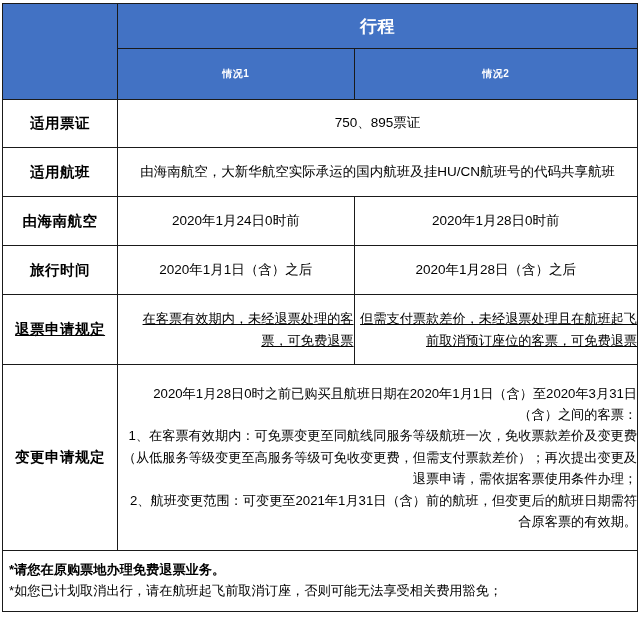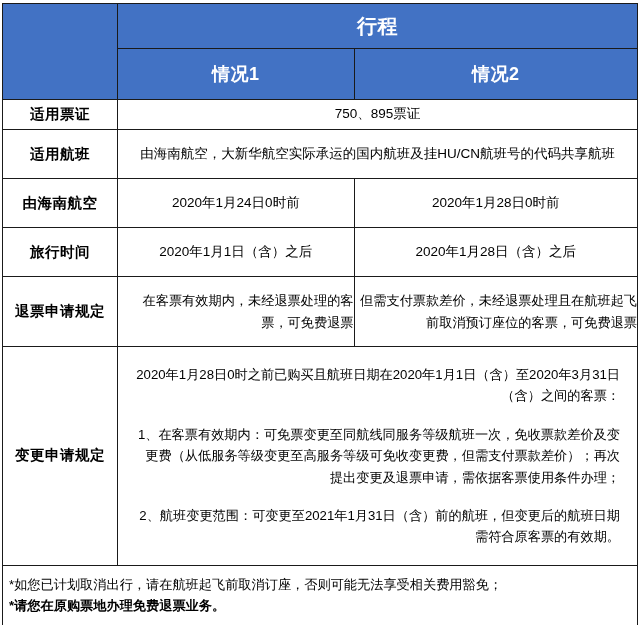--- a/index.html
+++ b/index.html
@@ -44,25 +44,25 @@
   .hdr-group, .hdr-case {
     background: #4272c4;
     border-color: #2a4f92;
     color: #ffffff;
     text-align: center;
     font-weight: bold;
     letter-spacing: 0.5px;
   }
   .hdr-group {
     height: 44px;
-    font-size: 20px;
+    font-size: 17px;
   }
   .hdr-case {
     height: 50px;
-    font-size: 18px;
+    font-size: 10px;
     margin-top: 17px;
   }
 
   
   .rlabel {
     text-align: center;
     font-weight: bold;
     font-size: 14.5px;
     letter-spacing: 0.5px;
     padding: 4px 2px;
@@ -76,28 +76,28 @@
     line-height: 1.5;
   }
   .cell-left {
     text-align: right;
     font-size: 13.2px;
     padding: 7px 7px 7px 6px;
     line-height: 1.62;
   }
   .cell-left.top { vertical-align: middle; }
 
-  .r-ticket  { height: 30px; }
+  .r-ticket  { height: 48px; }
   .r-flight  { height: 49px; }
   .r-buy     { height: 49px; }
   .r-travel  { height: 49px; }
-  .r-refund  { height: 70px; }
+  .r-refund  { height: 70px; text-decoration: underline; }
   .r-change  { height: 186px; }
 
-  .para { margin: 17px; }
+  .para { margin: 0; }
   .para.bold { font-weight: normal; }
 
   
   .notes {
     width: 636px;
     box-sizing: border-box;
     border: 1px solid #1a1a1a;
     border-top: none;
     padding: 8px 6px 9px 6px;
   }
@@ -165,17 +165,17 @@
           <p class="para">2020年1月28日0时之前已购买且航班日期在2020年1月1日（含）至2020年3月31日（含）之间的客票：</p>
           <p class="para">1、在客票有效期内：可免票变更至同航线同服务等级航班一次，免收票款差价及变更费（从低服务等级变更至高服务等级可免收变更费，但需支付票款差价）；再次提出变更及退票申请，需依据客票使用条件办理；</p>
           <p class="para bold">2、航班变更范围：可变更至2021年1月31日（含）前的航班，但变更后的航班日期需符合原客票的有效期。</p>
         </td>
       </tr>
 
     </tbody>
   </table>
 
   <div class="notes">
+    <p class="note bold">*请您在原购票地办理免费退票业务。</p>
     <p class="note">*如您已计划取消出行，请在航班起飞前取消订座，否则可能无法享受相关费用豁免；</p>
-    <p class="note bold">*请您在原购票地办理免费退票业务。</p>
   </div>
 
 </div>
 
 </body></html>

